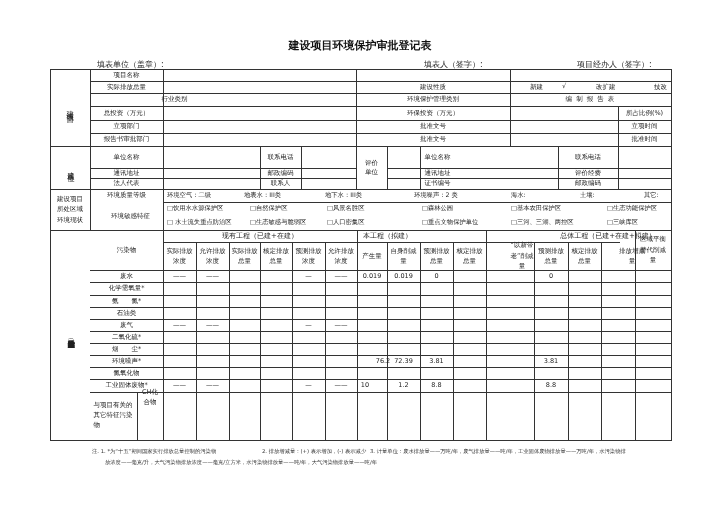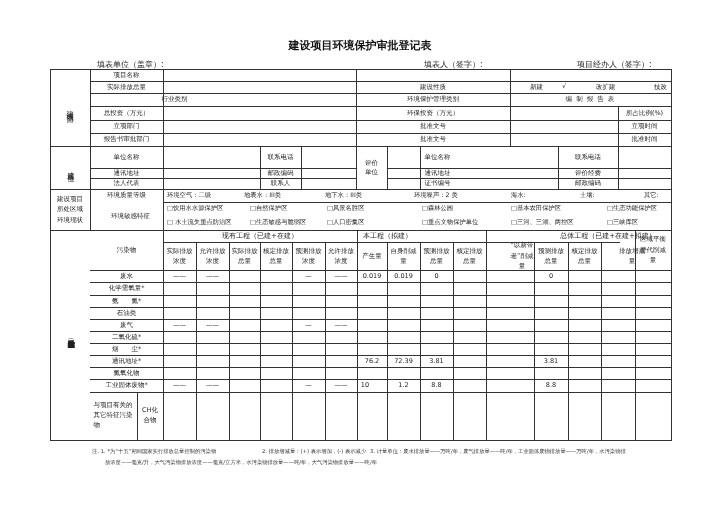--- a/index.html
+++ b/index.html
@@ -157,21 +157,21 @@
   <div class="cell" style="left:307px;top:161px;width:159px;height:12px;font-size:7px;justify-content:flex-start;padding-left:6px;">本工程（拟建）</div>
   <div class="cell" style="left:466px;top:161px;width:104px;height:12px;font-size:7px;padding-left:40px;">总体工程（已建+在建+拟建）</div>
 
   <div id="col-headers"></div>
   <div id="data-rows"></div>
 
   <div class="vl" style="left:87px;top:323px;height:48px;"></div>
   <div class="cell" style="left:40px;top:323px;width:47px;height:48px;white-space:normal;">
       <span style="display:block;width:40px;text-align:left;line-height:1.5;">与项目有关的其它特征污染物</span>
     </div>
-  <div class="cell" style="left:87px;top:323px;width:26px;height:48px;white-space:normal;">
+  <div class="cell" style="left:87px;top:305px;width:26px;height:48px;white-space:normal;">
       <span style="display:block;width:20px;line-height:1.5;">CH化合物</span>
     </div>
 <div class="vl" style="left: 113px; top: 161px; height: 210px;"></div>
     <div class="vl" style="left: 146px; top: 173px; height: 198px;"></div>
     <div class="vl" style="left: 179px; top: 173px; height: 198px;"></div>
     <div class="vl" style="left: 210px; top: 173px; height: 198px;"></div>
     <div class="vl" style="left: 242px; top: 173px; height: 198px;"></div>
     <div class="vl" style="left: 275px; top: 173px; height: 198px;"></div>
     <div class="vl" style="left: 307px; top: 161px; height: 210px;"></div>
     <div class="vl" style="left: 337px; top: 173px; height: 198px;"></div>
@@ -340,28 +340,28 @@
     <div class="cell" style="left: 307px; top: 274px; width: 30px; height: 12px;"></div>
     <div class="cell" style="left: 337px; top: 274px; width: 33px; height: 12px;"></div>
     <div class="cell" style="left: 370px; top: 274px; width: 33px; height: 12px;"></div>
     <div class="cell" style="left: 403px; top: 274px; width: 33px; height: 12px;"></div>
     <div class="cell" style="left: 436px; top: 274px; width: 48px; height: 12px;"></div>
     <div class="cell" style="left: 484px; top: 274px; width: 34px; height: 12px;"></div>
     <div class="cell" style="left: 518px; top: 274px; width: 33px; height: 12px;"></div>
     <div class="cell" style="left: 551px; top: 274px; width: 34px; height: 12px;"></div>
     <div class="cell" style="left: 585px; top: 274px; width: 36px; height: 12px;"></div>
     <div class="hl" style="left: 40px; top: 298px; width: 581px;"></div>
-    <div class="cell" style="left: 40px; top: 286px; width: 73px; height: 12px;">通讯地址*</div>
+    <div class="cell" style="left: 40px; top: 286px; width: 73px; height: 12px;">环境噪声*</div>
     <div class="cell" style="left: 113px; top: 286px; width: 33px; height: 12px;"></div>
     <div class="cell" style="left: 146px; top: 286px; width: 33px; height: 12px;"></div>
     <div class="cell" style="left: 179px; top: 286px; width: 31px; height: 12px;"></div>
     <div class="cell" style="left: 210px; top: 286px; width: 32px; height: 12px;"></div>
     <div class="cell" style="left: 242px; top: 286px; width: 33px; height: 12px;"></div>
     <div class="cell" style="left: 275px; top: 286px; width: 32px; height: 12px;"></div>
-    <div class="cell" style="left: 307px; top: 286px; width: 30px; height: 12px;">76.2</div>
+    <div class="cell" style="left: 318px; top: 286px; width: 30px; height: 12px;">76.2</div>
     <div class="cell" style="left: 337px; top: 286px; width: 33px; height: 12px;">72.39</div>
     <div class="cell" style="left: 370px; top: 286px; width: 33px; height: 12px;">3.81</div>
     <div class="cell" style="left: 403px; top: 286px; width: 33px; height: 12px;"></div>
     <div class="cell" style="left: 436px; top: 286px; width: 48px; height: 12px;"></div>
     <div class="cell" style="left: 484px; top: 286px; width: 34px; height: 12px;">3.81</div>
     <div class="cell" style="left: 518px; top: 286px; width: 33px; height: 12px;"></div>
     <div class="cell" style="left: 551px; top: 286px; width: 34px; height: 12px;"></div>
     <div class="cell" style="left: 585px; top: 286px; width: 36px; height: 12px;"></div>
     <div class="hl" style="left: 40px; top: 310px; width: 581px;"></div>
     <div class="cell" style="left: 40px; top: 298px; width: 73px; height: 12px;">氮氧化物</div>

